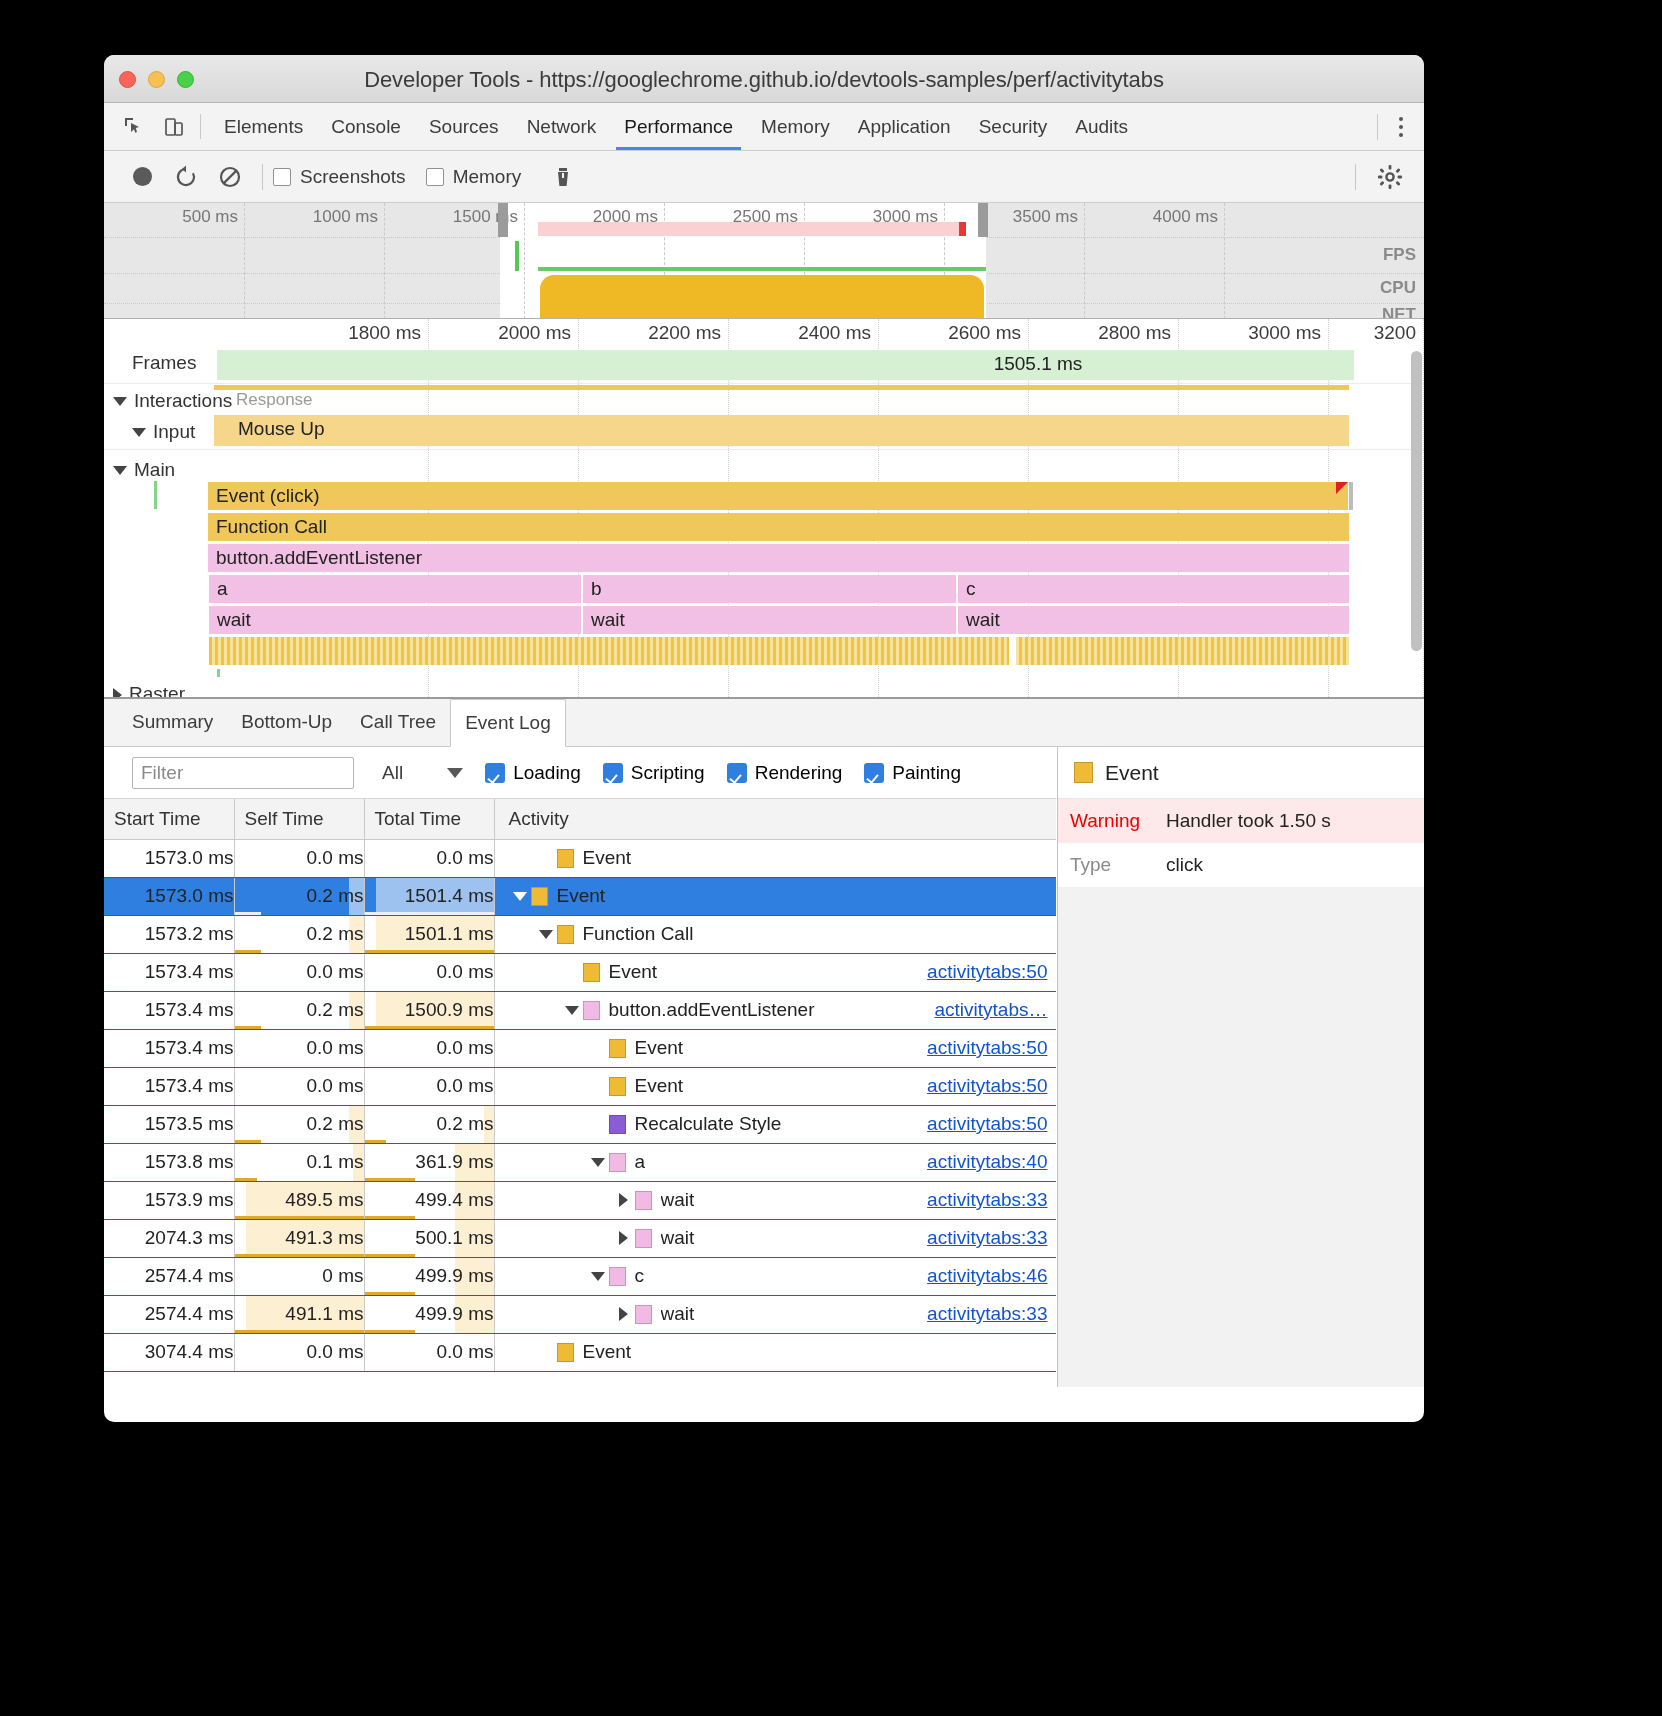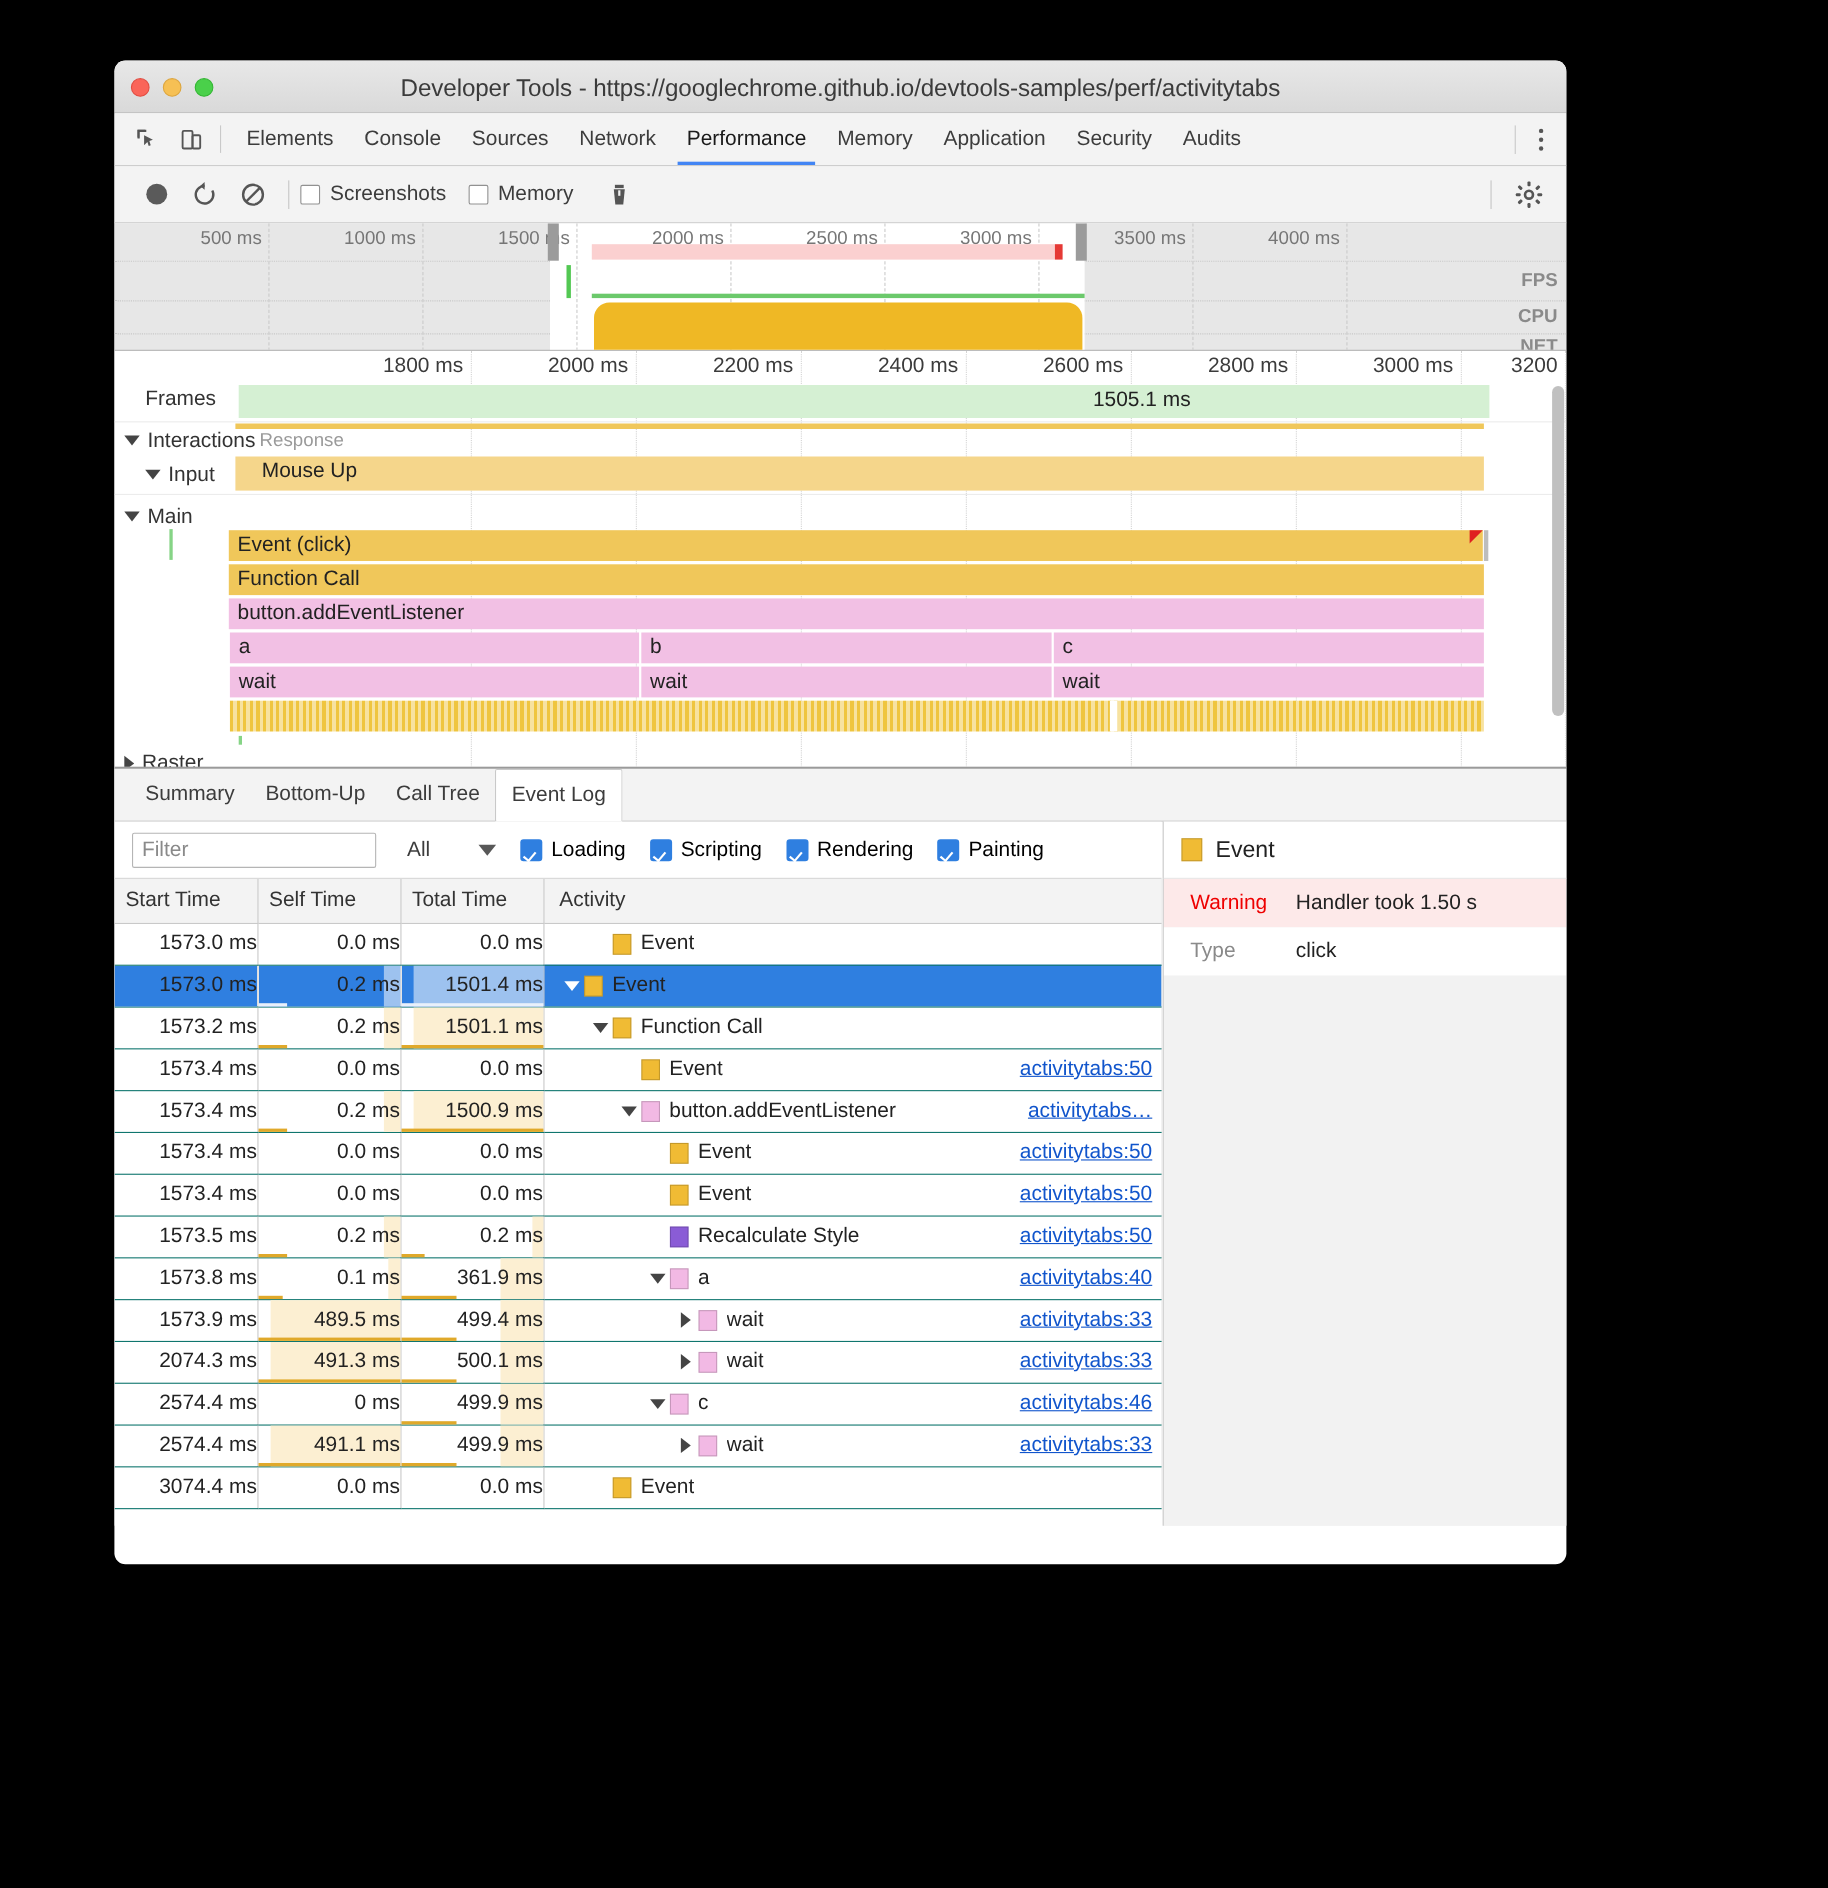--- a/index.html
+++ b/index.html
@@ -198,21 +198,21 @@
     display: flex; align-items: center; color: #3c3c3c;
     white-space: nowrap;
   }
   .d-tab.active {
     background: #fff;
     border: 1px solid #c9c9c9; border-bottom: 1px solid #fff;
     margin-bottom: -1px; border-radius: 2px 2px 0 0;
   }
   #d-filterbar {
     height: 52px; display: flex; align-items: center;
-    padding: 0 16px; border-bottom: 1px solid #d6d6d6;
+    padding: 0 28px; border-bottom: 1px solid #d6d6d6;
     font-size: 19px; background: #fff;
     width: 952px;
   }
   #filter-input {
     width: 222px; height: 32px;
     border: 1px solid #b5b5b5; border-radius: 2px;
     font-size: 19px; color: #7d7d7d;
     padding: 0 8px; outline: none;
     background: #fff;
   }
@@ -298,21 +298,21 @@
   }
   #det-head {
     height: 52px; background: #fff;
     display: flex; align-items: center; padding-left: 16px;
     font-size: 21px; color: #222;
     border-bottom: 1px solid #e6e6e6;
   }
   #det-head .swatch { width: 19px; height: 21px; margin-right: 12px; }
   .det-row {
     height: 44px; display: flex; align-items: center;
-    padding-left: 24px; font-size: 19px; background: #fff;
+    padding-left: 12px; font-size: 19px; background: #fff;
   }
   .det-row.warn { background: #fde9e9; }
   .det-key { color: #8a8a8a; width: 96px; flex: 0 0 auto; }
   .det-key.red { color: #ee0000; }
   .det-val { color: #222; }
   #det-fill { position: absolute; left: 0; right: 0; top: 140px; bottom: 0; background: #f2f2f2; }
 </style>
 </head>
 <body>
 

